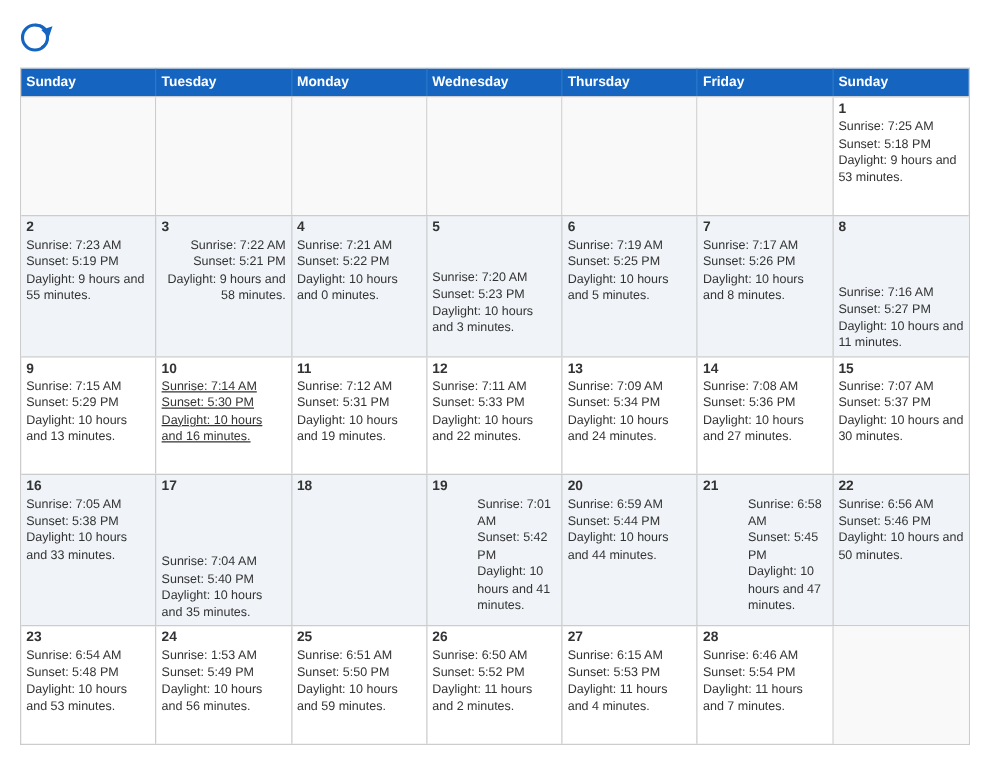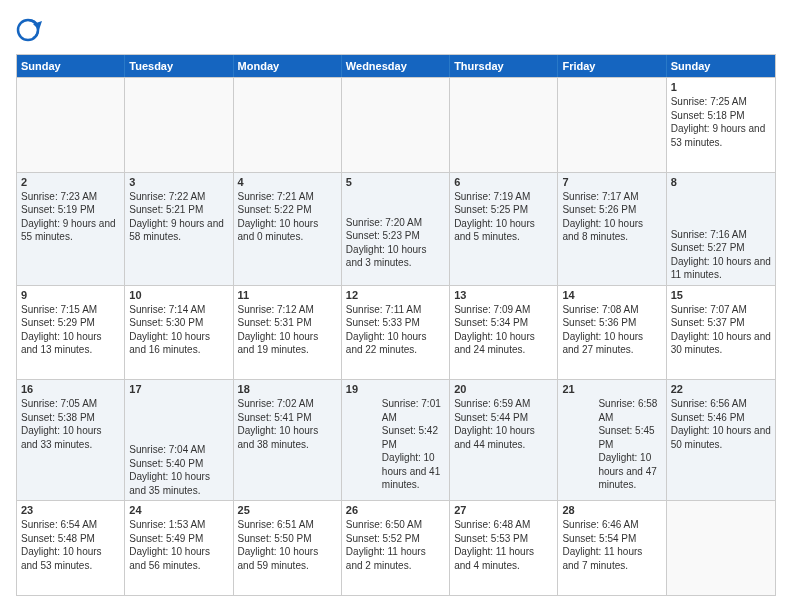--- a/index.html
+++ b/index.html
@@ -164,21 +164,21 @@
         </div>
         <div class="cal-row alt-row">
           <div class="cal-cell">
             <span class="cell-day">2</span>
             <div class="cell-info" style="white-space: pre-line;">Sunrise: 7:23 AM
 Sunset: 5:19 PM
 Daylight: 9 hours and 55 minutes.</div>
           </div>
           <div class="cal-cell">
             <span class="cell-day">3</span>
-            <div class="cell-info" style="white-space: pre-line;">Sunrise: 7:22 AM
+            <div class="cell-info" style="white-space: pre-line; text-align: right;">Sunrise: 7:22 AM
 Sunset: 5:21 PM
 Daylight: 9 hours and 58 minutes.</div>
           </div>
           <div class="cal-cell">
             <span class="cell-day">4</span>
             <div class="cell-info" style="white-space: pre-line;">Sunrise: 7:21 AM
 Sunset: 5:22 PM
 Daylight: 10 hours and 0 minutes.</div>
           </div>
           <div class="cal-cell">
@@ -208,21 +208,21 @@
         </div>
         <div class="cal-row">
           <div class="cal-cell">
             <span class="cell-day">9</span>
             <div class="cell-info" style="white-space: pre-line;">Sunrise: 7:15 AM
 Sunset: 5:29 PM
 Daylight: 10 hours and 13 minutes.</div>
           </div>
           <div class="cal-cell">
             <span class="cell-day">10</span>
-            <div class="cell-info" style="white-space: pre-line;">Sunrise: 7:14 AM
+            <div class="cell-info" style="white-space: pre-line; text-decoration: underline;">Sunrise: 7:14 AM
 Sunset: 5:30 PM
 Daylight: 10 hours and 16 minutes.</div>
           </div>
           <div class="cal-cell">
             <span class="cell-day">11</span>
             <div class="cell-info" style="white-space: pre-line;">Sunrise: 7:12 AM
 Sunset: 5:31 PM
 Daylight: 10 hours and 19 minutes.</div>
           </div>
           <div class="cal-cell">
@@ -258,23 +258,20 @@
 Daylight: 10 hours and 33 minutes.</div>
           </div>
           <div class="cal-cell">
             <span class="cell-day">17</span>
             <div class="cell-info" style="white-space: pre-line; margin-top: 48px;">Sunrise: 7:04 AM
 Sunset: 5:40 PM
 Daylight: 10 hours and 35 minutes.</div>
           </div>
           <div class="cal-cell">
             <span class="cell-day">18</span>
-            <div class="cell-info" style="white-space: pre-line;">Sunrise: 7:02 AM
-Sunset: 5:41 PM
-Daylight: 10 hours and 38 minutes.</div>
           </div>
           <div class="cal-cell">
             <span class="cell-day">19</span>
             <div class="cell-info" style="white-space: pre-line; margin-left: 36px;">Sunrise: 7:01 AM
 Sunset: 5:42 PM
 Daylight: 10 hours and 41 minutes.</div>
           </div>
           <div class="cal-cell">
             <span class="cell-day">20</span>
             <div class="cell-info" style="white-space: pre-line;">Sunrise: 6:59 AM
@@ -314,21 +311,21 @@
 Daylight: 10 hours and 59 minutes.</div>
           </div>
           <div class="cal-cell">
             <span class="cell-day">26</span>
             <div class="cell-info" style="white-space: pre-line;">Sunrise: 6:50 AM
 Sunset: 5:52 PM
 Daylight: 11 hours and 2 minutes.</div>
           </div>
           <div class="cal-cell">
             <span class="cell-day">27</span>
-            <div class="cell-info" style="white-space: pre-line;">Sunrise: 6:48 AM
+            <div class="cell-info" style="white-space: pre-line;">Sunrise: 6:15 AM
 Sunset: 5:53 PM
 Daylight: 11 hours and 4 minutes.</div>
           </div>
           <div class="cal-cell">
             <span class="cell-day">28</span>
             <div class="cell-info" style="white-space: pre-line;">Sunrise: 6:46 AM
 Sunset: 5:54 PM
 Daylight: 11 hours and 7 minutes.</div>
           </div>
           <div class="cal-cell empty"></div>

